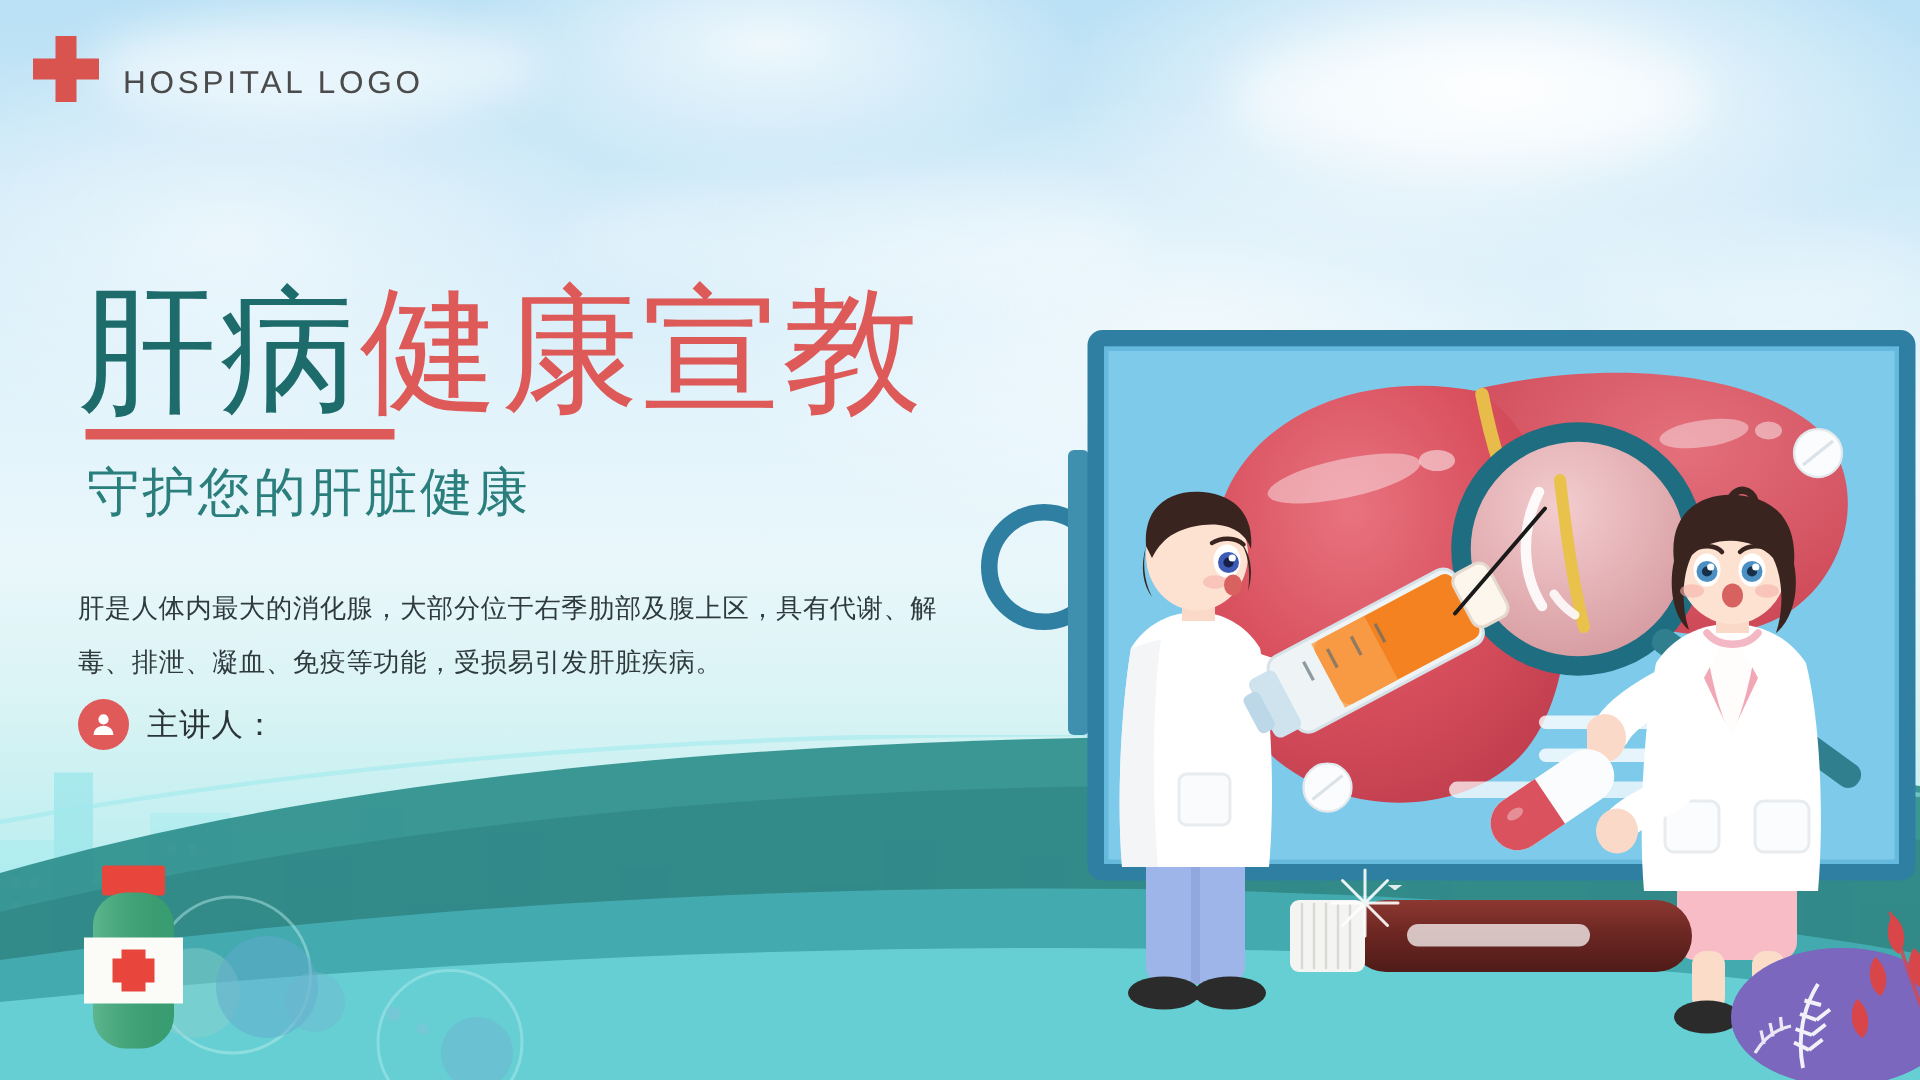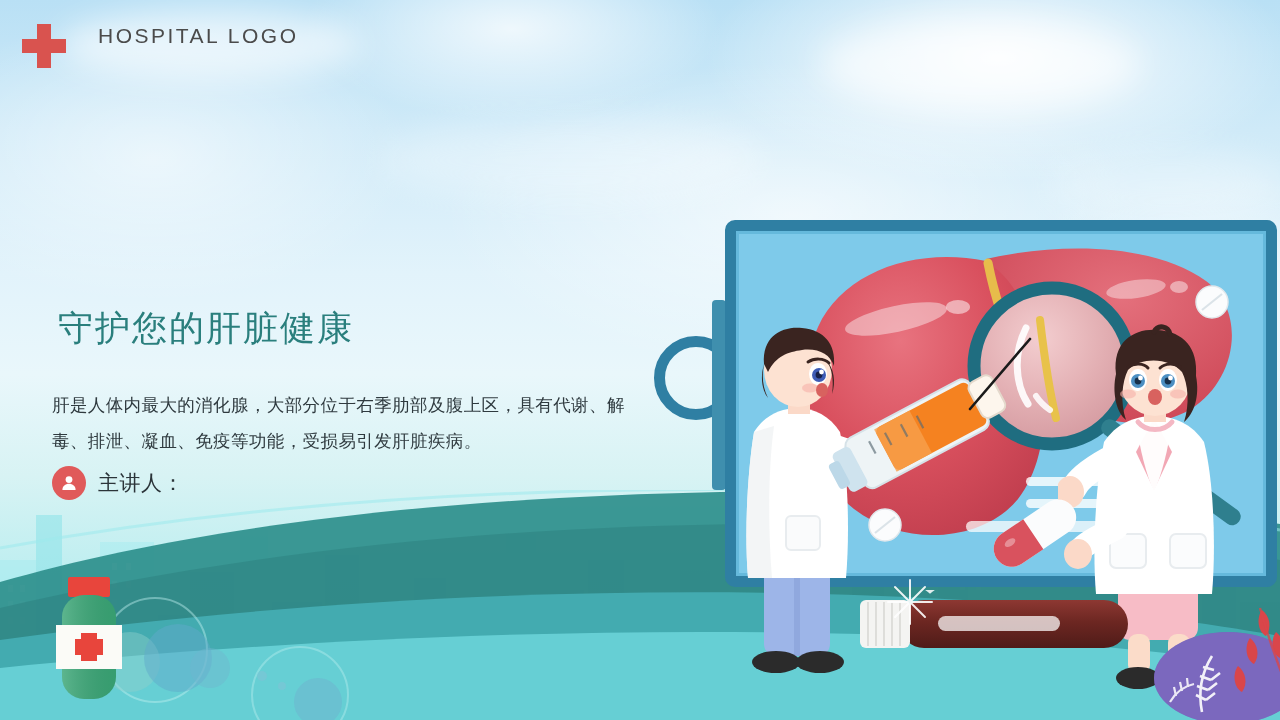--- a/index.html
+++ b/index.html
@@ -26,21 +26,21 @@
   .city{position:absolute;left:0;bottom:0;width:100%;height:330px;}
   .bld{position:absolute;bottom:0;background:#8ae2e8;opacity:.55;}
   .bld.l{background:#a6ecef;opacity:.5;}
   .bld.d{background:#76dadf;opacity:.5;}
   .win{position:absolute;width:5px;height:7px;background:rgba(255,255,255,.55);}
 
   
   .waves{position:absolute;left:0;bottom:0;width:100%;height:230px;}
 
   
-  .logo-row{position:absolute;left:22px;top:24px;display:flex;align-items:flex-start;gap:32px;}
+  .logo-row{position:absolute;left:22px;top:24px;display:flex;align-items:flex-end;gap:16px;}
   .cross{position:relative;width:44px;height:44px;}
   .cross i{position:absolute;background:#d9534f;display:block;}
   .cross i.v{left:15px;top:0;width:14px;height:44px;}
   .cross i.h{left:0;top:15px;width:44px;height:14px;}
   .logo-text{font-size:21px;letter-spacing:2.5px;color:#4b4b4b;font-weight:500;white-space:nowrap;}
 
   
   .title-wrap{position:absolute;left:52px;top:188px;width:660px;}
   .main-title{font-family:"DejaVu Serif","Liberation Serif",serif;
     font-size:92px;line-height:1;letter-spacing:2px;white-space:nowrap;font-weight:400;}
@@ -168,20 +168,24 @@
   </svg>
 
   <div class="logo-row">
     <span class="cross">
         <i class="v"></i>
         <i class="h"></i>
       </span>
     <span class="logo-text">HOSPITAL  LOGO</span>
   </div>
 
+  <div class="title-wrap">
+    <div class="main-title"><span class="t-teal">肝病</span><span class="t-red">健康宣教</span></div>
+    <div class="underline"></div>
+  </div>
 
   <div class="sub-row">
     <span class="sub-cn">守护您的肝脏健康</span>
   </div>
 
   <div class="desc">肝是人体内最大的消化腺，大部分位于右季肋部及腹上区，具有代谢、解毒、排泄、凝血、免疫等功能，受损易引发肝脏疾病。</div>
 
   <div class="meta">
     <div class="meta-item">
       <span class="mi-icon">

